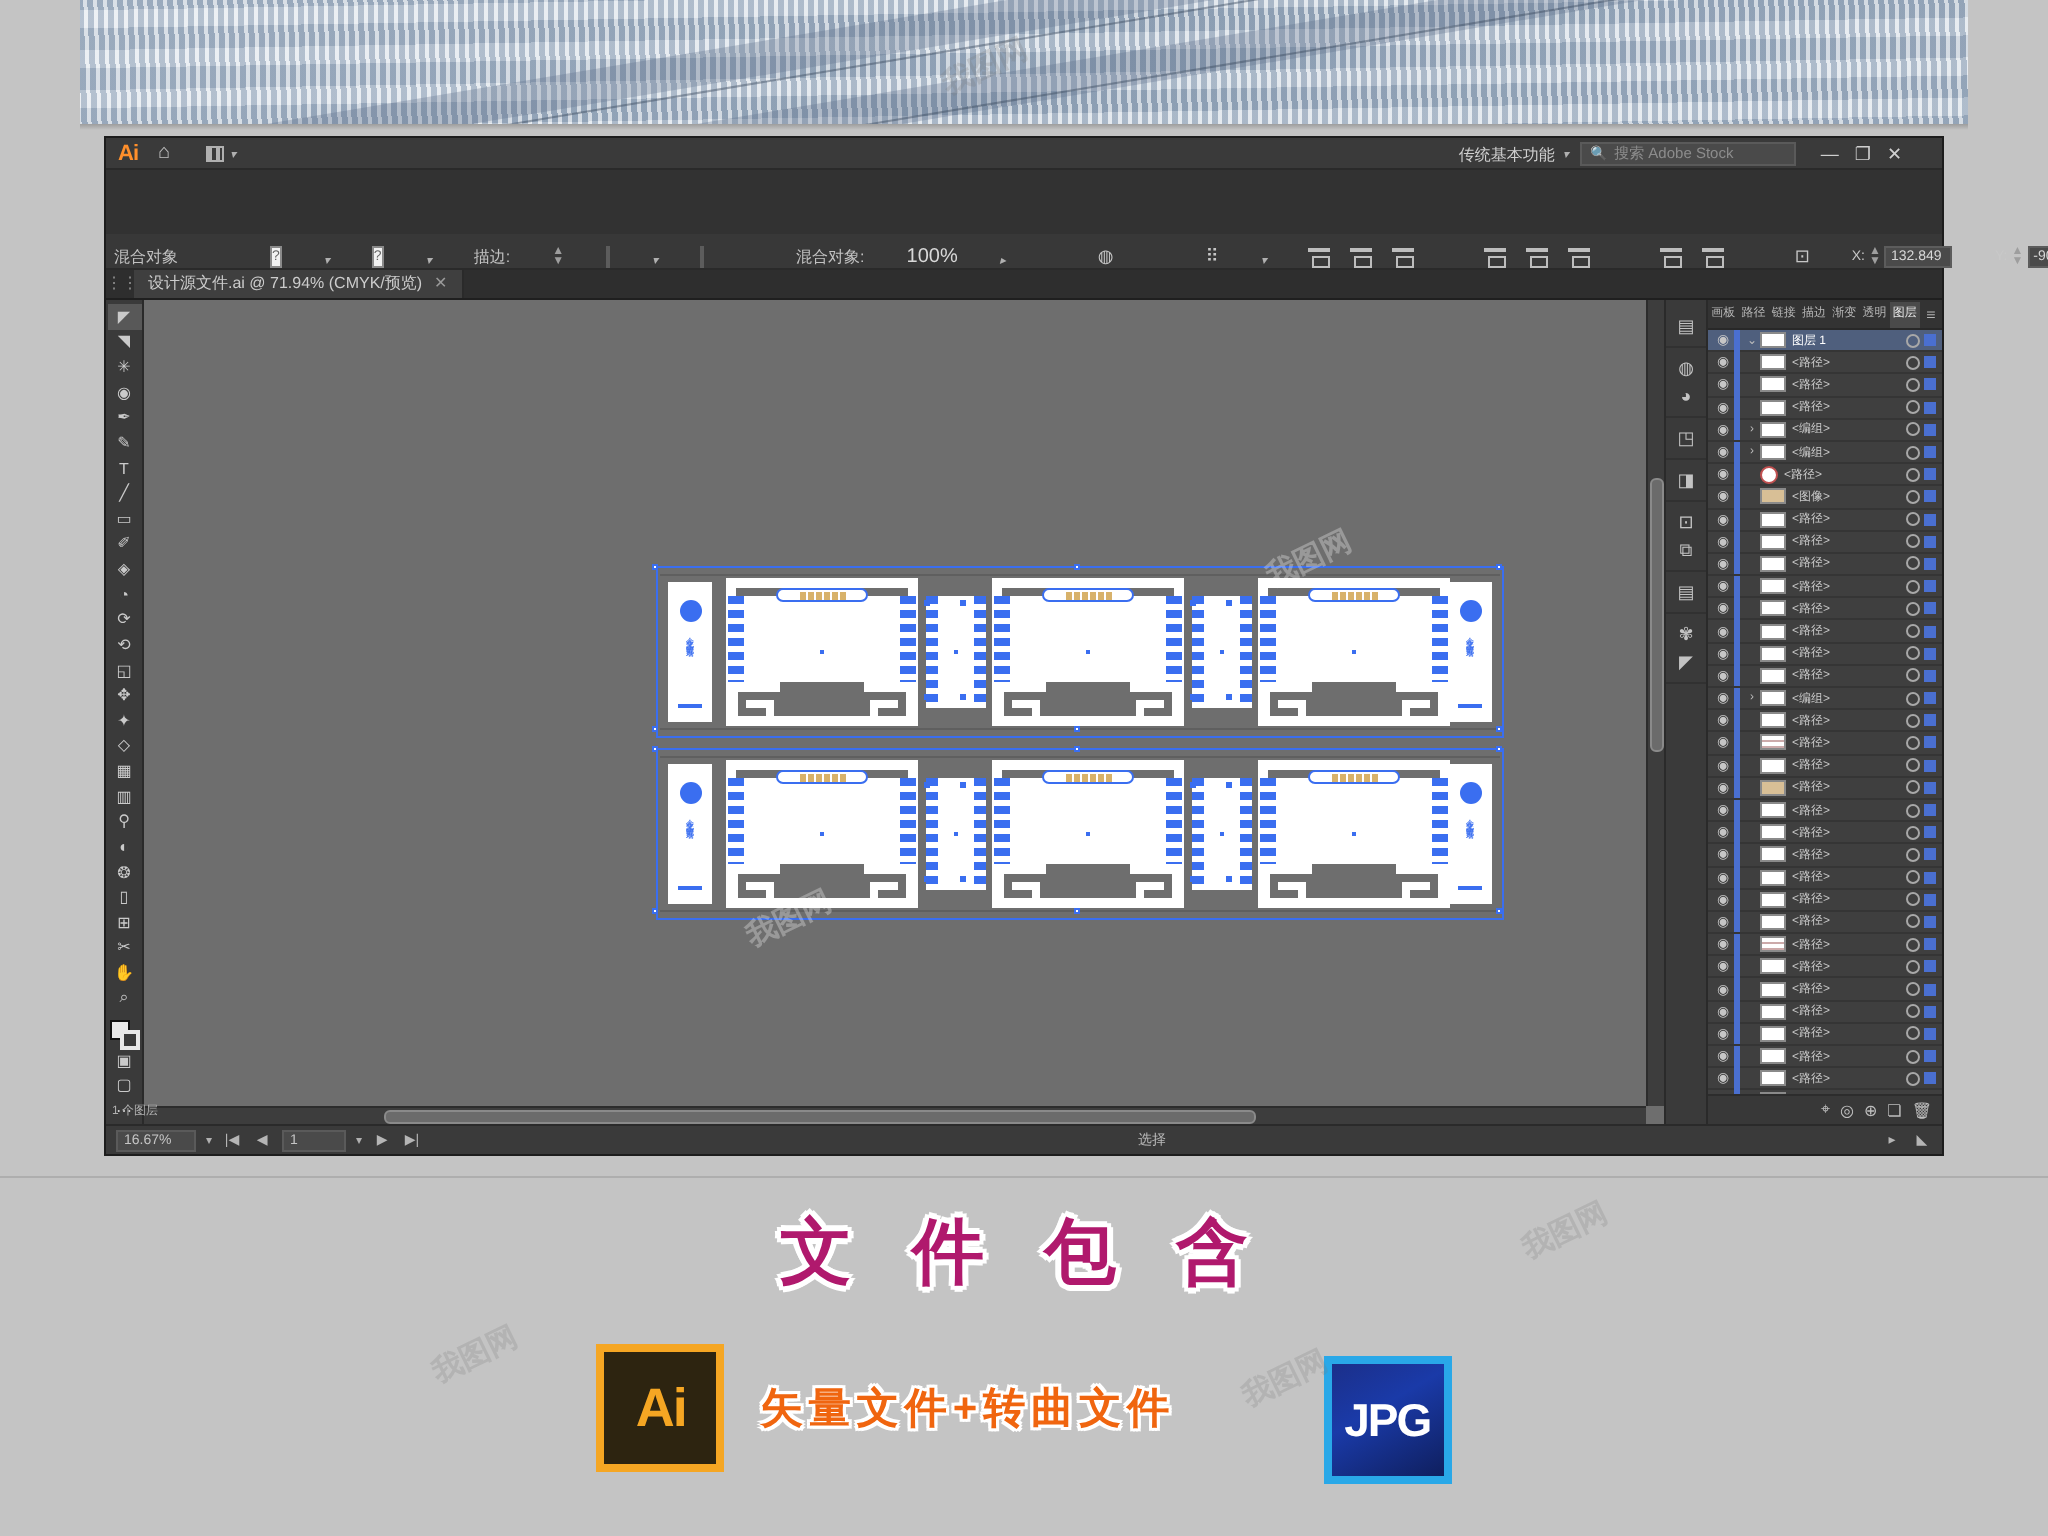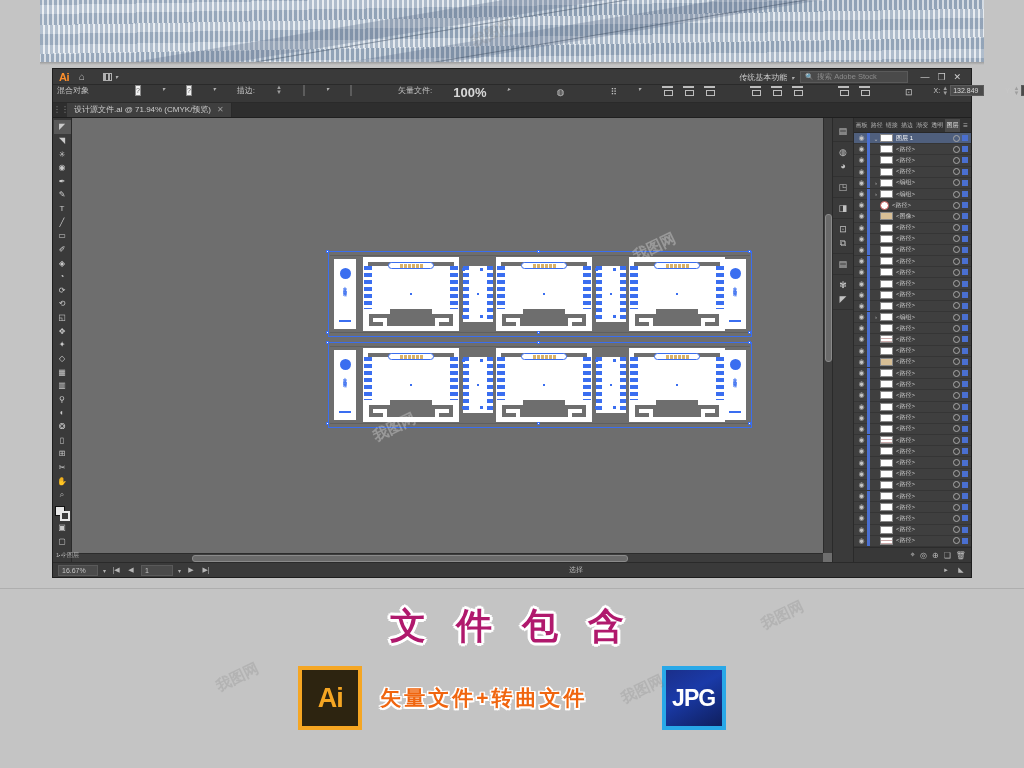--- a/index.html
+++ b/index.html
@@ -46,40 +46,40 @@
   .menubar { height: 16px; background: #3a3a3a; display: flex; align-items: center;
     border-bottom: 1px solid #2a2a2a; padding-left: 4px; position: relative; }
   .ai-logo { color: #ff8f2b; font-weight: bold; font-size: 11px; padding: 0 6px 0 2px;
     letter-spacing: -.5px; }
   .home-ico { width: 14px; text-align: center; color: #c0c0c0; font-size: 10px; }
   .menu-items { display: flex; margin-left: 10px; }
   .menu-item { padding: 0 6px; white-space: nowrap; font-size: 8.5px; color: #d2d2d2; }
   .arrange-ico { margin-left: 14px; display:flex; align-items:center; gap:3px; color:#c8c8c8; }
   .arrange-sq { width:9px; height:8px; border:1px solid #b0b0b0; display:inline-block;
     background: repeating-linear-gradient(90deg,#b0b0b0 0 2px, transparent 2px 4px); }
-  .menubar-right { position: absolute; right: 4px; top: 0; height: 16px;
+  .menubar-right { position: absolute; right: 14px; top: 0; height: 16px;
     display: flex; align-items: center; gap: 6px; }
   .workspace-sel { display:flex; align-items:center; gap:4px; font-size:8px; color:#cfcfcf; }
   .stock-search { display:flex; align-items:center; gap:3px; background:#4a4a4a;
     border:1px solid #5a5a5a; height:12px; padding:0 4px; width:108px; }
   .stock-search .ph { color:#8c8c8c; font-size:7.5px; }
   .win-btns { display:flex; gap:8px; padding:0 6px; color:#cfcfcf; font-size:9px; }
 
   
   .controlbar { height: 18px; background: #383838; border-bottom: 1px solid #2a2a2a;
-    display: flex; align-items: flex-start; gap: 21px; padding: 0 4px; position: relative; }
+    display: flex; align-items: flex-end; gap: 21px; padding: 0 4px; position: relative; margin-top: 32px; }
   .ctl-label { font-size: 8px; color: #c2c2c2; white-space: nowrap; }
   .swatch-box { width: 12px; height: 11px; border: 1px solid #8a8a8a; background: #f2f2f2;
     display: inline-flex; align-items:center; justify-content:center; font-size:7px; color:#666; }
   .caret { font-size: 6px; color: #b0b0b0; }
   .stroke-field { width: 46px; height: 11px; background: #4a4a4a; border: 1px solid #5c5c5c; }
   .wide-field { width: 84px; height: 11px; background: #555; border: 1px solid #5c5c5c; }
   .num-field { width: 34px; height: 11px; background: #4a4a4a; border: 1px solid #5c5c5c;
     font-size: 7px; color: #d8d8d8; display: flex; align-items: center; padding-left: 2px; }
-  .opacity-val { font-size: 13px; color: #d8d8d8; font-weight: bold; }
+  .opacity-val { font-size: 10px; color: #d8d8d8; }
   .ctl-sep { width: 1px; height: 12px; background: #4d4d4d; margin: 0 2px; }
   .icon-btn { width: 13px; height: 13px; display: inline-flex; align-items: center;
     justify-content: center; color: #c6c6c6; font-size: 9px; }
   .align-ico { width: 11px; height: 11px; position: relative; }
   .align-ico::before { content:''; position:absolute; left:0; top:1px; width:11px; height:2px; background:#bdbdbd; }
   .align-ico::after { content:''; position:absolute; left:2px; top:5px; width:7px; height:4px;
     border:1px solid #bdbdbd; }
   .xywh { display:flex; align-items:center; gap:2px; }
   .xywh .lbl { font-size:7px; color:#c8c8c8; }
   .spin { font-size:6px; color:#9e9e9e; line-height:5px; }
@@ -223,21 +223,21 @@
     text-shadow: 2px 0 #fff, -2px 0 #fff, 0 2px #fff, 0 -2px #fff,
                  2px 2px #fff, -2px -2px #fff, 2px -2px #fff, -2px 2px #fff,
                  3px 0 #fff, -3px 0 #fff, 0 3px #fff, 0 -3px #fff; }
   .promo-rows { position: absolute; left: 0; top: 78px; width: 1024px;
     display: flex; justify-content: center; gap: 74px; }
   .promo-item { display: flex; align-items: center; gap: 18px; }
   .badge { width: 64px; height: 64px; display: flex; align-items: center; justify-content: center;
     font-size: 27px; font-weight: bold; letter-spacing: -1px; }
   .badge.ai { background: #2d2410; border: 4px solid #f5a623; color: #f5a623; }
   .badge.jpg { background: linear-gradient(150deg, #1b2f8a 0%, #1a3aa8 40%, #0f1f5e 100%);
-    border: 4px solid #29a8e8; color: #ffffff; font-size: 23px; }
+    border: 4px solid #29a8e8; color: #ffffff; font-size: 23px; margin-top: 12px; }
   .promo-label { font-size: 21px; font-weight: bold; letter-spacing: 3px; }
   .promo-label.orange { color: #f0650f;
     text-shadow: 1.5px 0 #fff,-1.5px 0 #fff,0 1.5px #fff,0 -1.5px #fff,
                  1.5px 1.5px #fff,-1.5px -1.5px #fff,1.5px -1.5px #fff,-1.5px 1.5px #fff; }
   .promo-label.blue { color: #1a8bd8;
     text-shadow: 1.5px 0 #fff,-1.5px 0 #fff,0 1.5px #fff,0 -1.5px #fff,
                  1.5px 1.5px #fff,-1.5px -1.5px #fff,1.5px -1.5px #fff,-1.5px 1.5px #fff; }
   .promo-bottom { position: absolute; left: 0; top: 752px; width: 1024px; text-align: center;
     font-size: 23px; font-weight: bold; color: #ffffff; letter-spacing: 5px; overflow: hidden;
     height: 16px; line-height: 30px; }
@@ -294,21 +294,21 @@
       <span class="swatch-box">?</span>
         <i class="caret">▾</i>
       <span class="swatch-box">?</span>
         <i class="caret">▾</i>
       <span class="ctl-label">描边:</span>
       <span class="spin">▲<br>▼</span>
       <span class="stroke-field"></span>
         <i class="caret">▾</i>
       <span class="wide-field"></span>
       <span class="ctl-sep"></span>
-      <span class="ctl-label">矢量文件:</span>
+      <span class="ctl-label">混合对象:</span>
       <span class="opacity-val">100%</span>
       <i class="caret">▸</i>
       <span class="ctl-sep"></span>
       <span class="icon-btn">◍</span>
       <span class="ctl-sep"></span>
       <span class="icon-btn">⠿</span>
         <i class="caret">▾</i>
       <span class="align-ico"></span>
       <span class="align-ico"></span>
       <span class="align-ico"></span>

